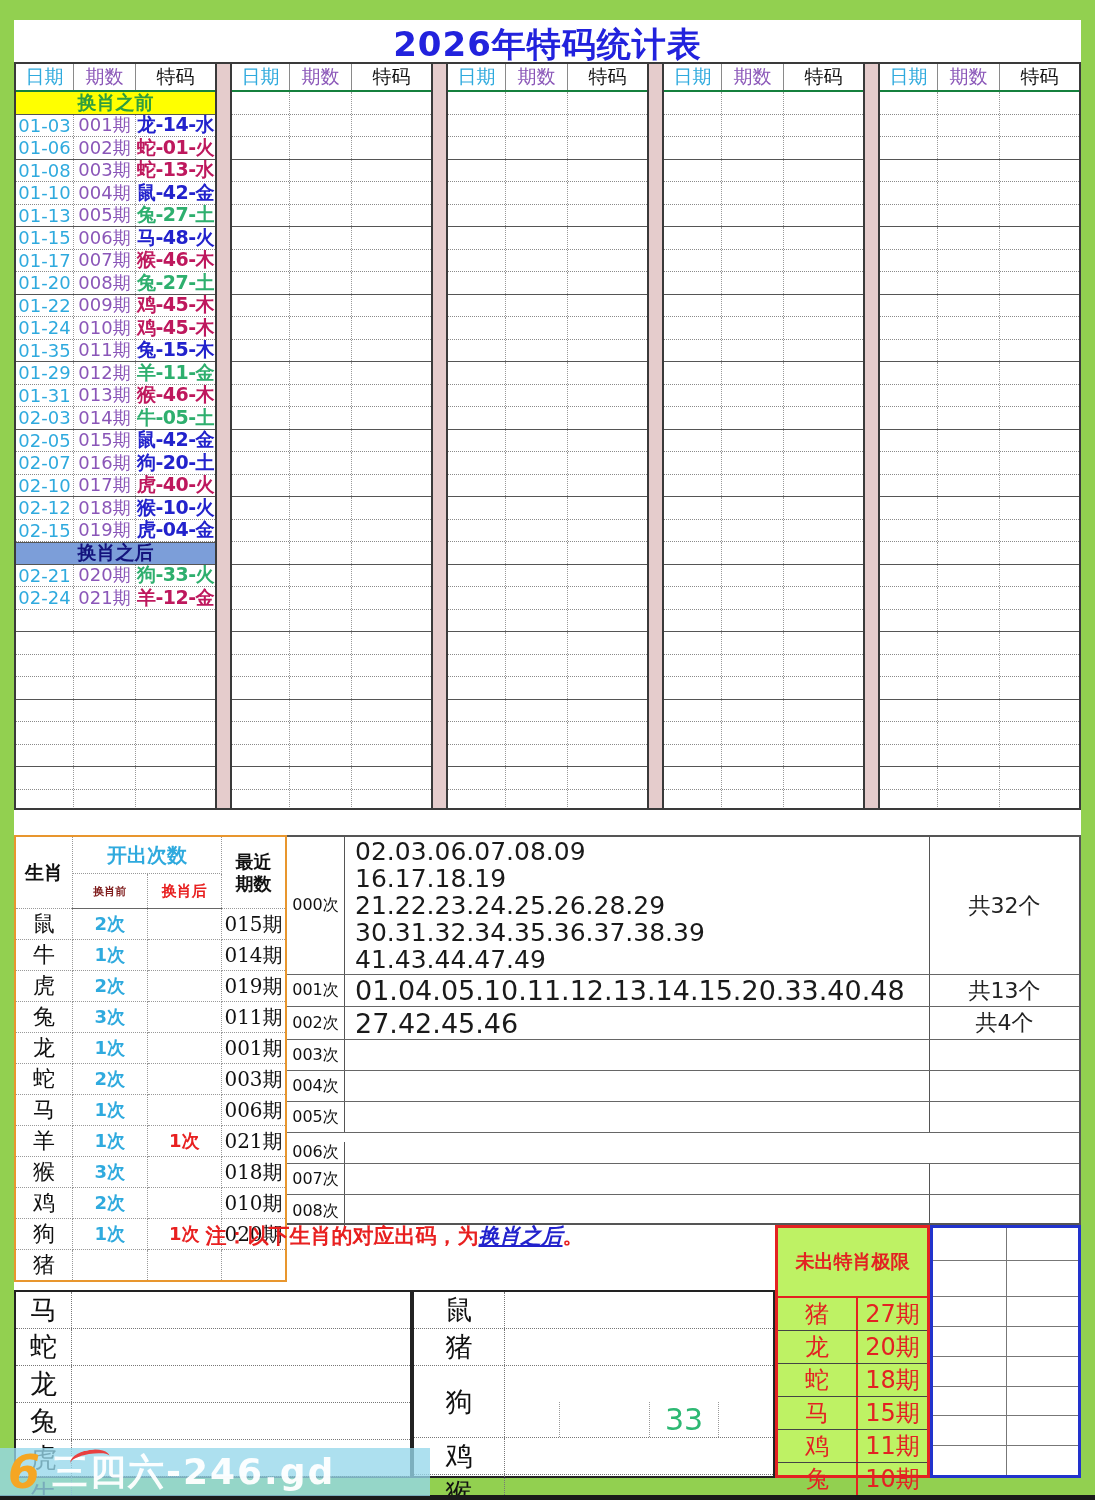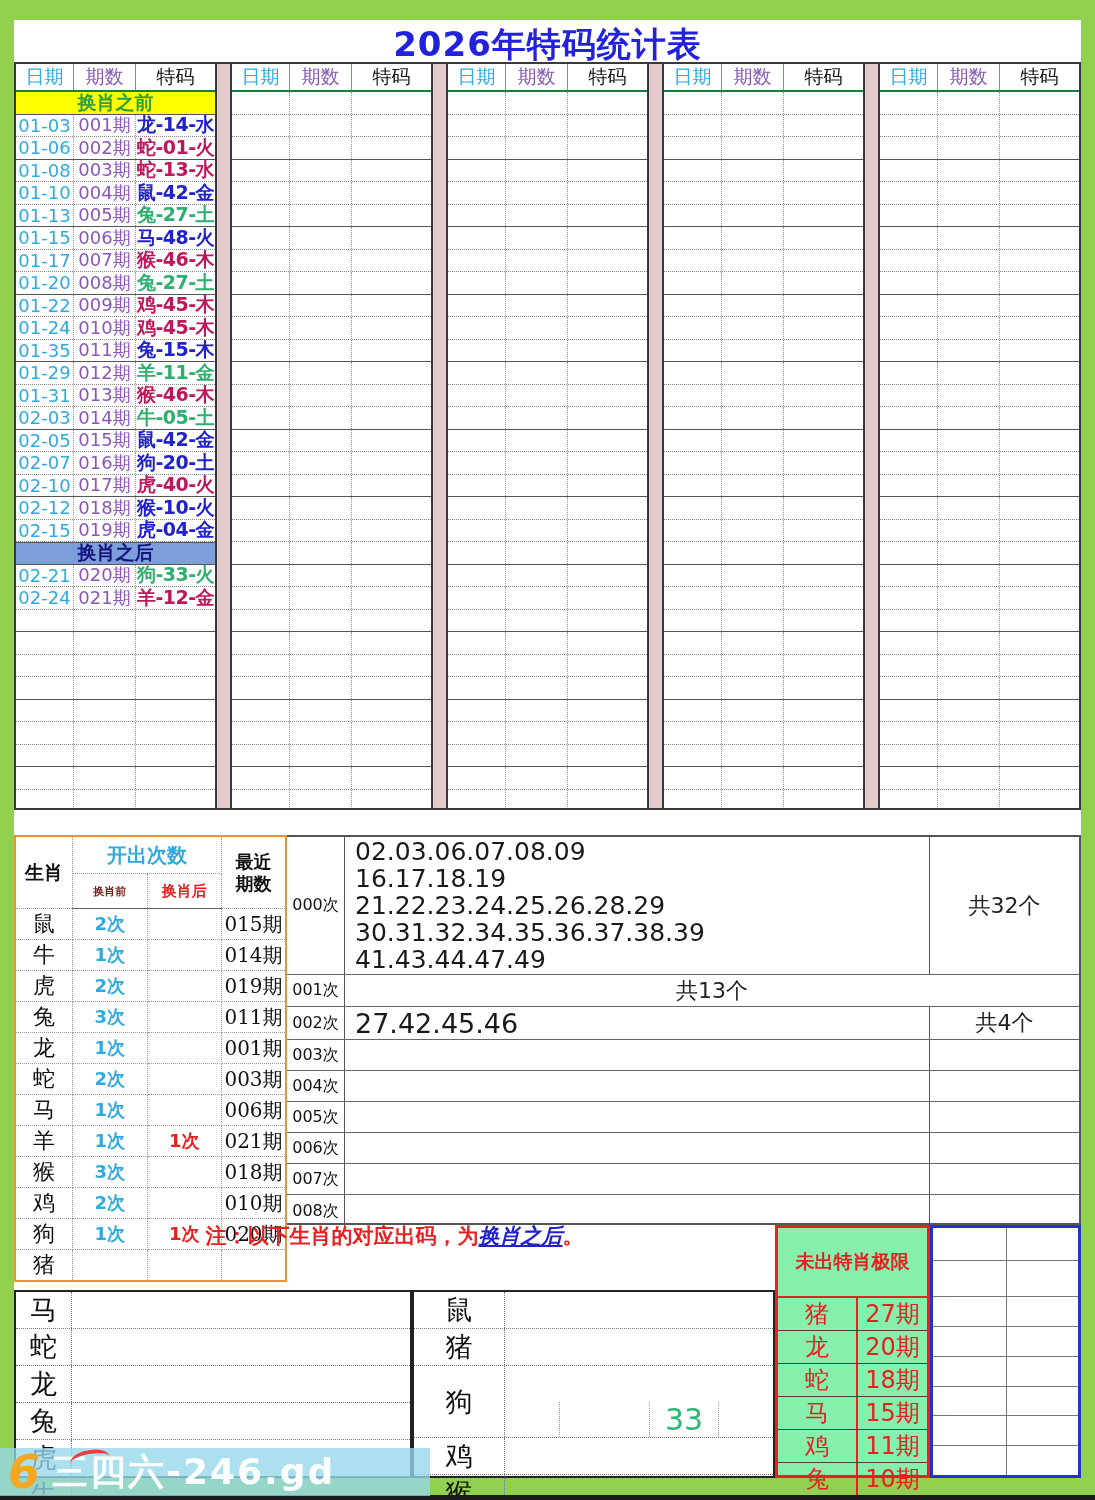--- a/index.html
+++ b/index.html
@@ -78,21 +78,21 @@
   .bl-table .b-label{width:56px;}
   .br-table .b-label{width:91px;}
   .b-cell{flex:none;box-sizing:border-box;border-right:1px dotted #999;
           display:flex;align-items:center;justify-content:center;font-size:30px;white-space:nowrap;margin-top:36px;}
   .b-cell:last-child{border-right:none;flex:1;}
   .v-green{color:#2DB873;}
   .v-red{color:#E82020;}
 
   
   .limit-box{position:absolute;left:775px;top:1225px;width:155px;height:253px;box-sizing:border-box;
-             border:3px solid #E32222;background:#86efac;display:flex;flex-direction:column;}
+             border:3px solid #E32222;background:#bef264;display:flex;flex-direction:column;}
   .limit-title{flex:none;height:70px;box-sizing:border-box;display:flex;align-items:center;justify-content:center;
                font-size:19px;font-weight:bold;color:#E32222;border-bottom:2px solid #E32222;}
   .limit-rows{flex:1;display:flex;flex-direction:column;}
   .l-row{flex:1;display:flex;box-sizing:border-box;border-bottom:1px solid #444;}
   .l-row:last-child{border-bottom:none;}
   .l-zodiac{flex:none;width:80px;box-sizing:border-box;border-right:2px solid #E32222;
             display:flex;align-items:center;justify-content:center;font-size:24px;color:#E32222;}
   .l-val{flex:1;display:flex;align-items:center;justify-content:center;font-size:24px;color:#E32222;}
 
   
@@ -1062,20 +1062,23 @@
           <div class="f-line">02.03.06.07.08.09</div>
           <div class="f-line">16.17.18.19</div>
           <div class="f-line">21.22.23.24.25.26.28.29</div>
           <div class="f-line">30.31.32.34.35.36.37.38.39</div>
           <div class="f-line">41.43.44.47.49</div>
         </div>
         <div class="f-total">共32个</div>
       </div>
       <div class="f-row big" style="height: 32px;">
         <div class="f-label">001次</div>
+        <div class="f-nums">
+          <div class="f-line">01.04.05.10.11.12.13.14.15.20.33.40.48</div>
+        </div>
         <div class="f-total">共13个</div>
       </div>
       <div class="f-row big" style="height: 33px;">
         <div class="f-label">002次</div>
         <div class="f-nums">
           <div class="f-line">27.42.45.46</div>
         </div>
         <div class="f-total">共4个</div>
       </div>
       <div class="f-row" style="height: 31px;">
@@ -1086,21 +1089,21 @@
       <div class="f-row" style="height: 31px;">
         <div class="f-label">004次</div>
         <div class="f-nums"></div>
         <div class="f-total"></div>
       </div>
       <div class="f-row" style="height: 31px;">
         <div class="f-label">005次</div>
         <div class="f-nums"></div>
         <div class="f-total"></div>
       </div>
-      <div class="f-row" style="height: 31px;">
+      <div class="f-row" style="height: 31px; align-items: flex-end;">
         <div class="f-label">006次</div>
         <div class="f-nums"></div>
         <div class="f-total"></div>
       </div>
       <div class="f-row" style="height: 31px;">
         <div class="f-label">007次</div>
         <div class="f-nums"></div>
         <div class="f-total"></div>
       </div>
       <div class="f-row" style="height: 32px;">

